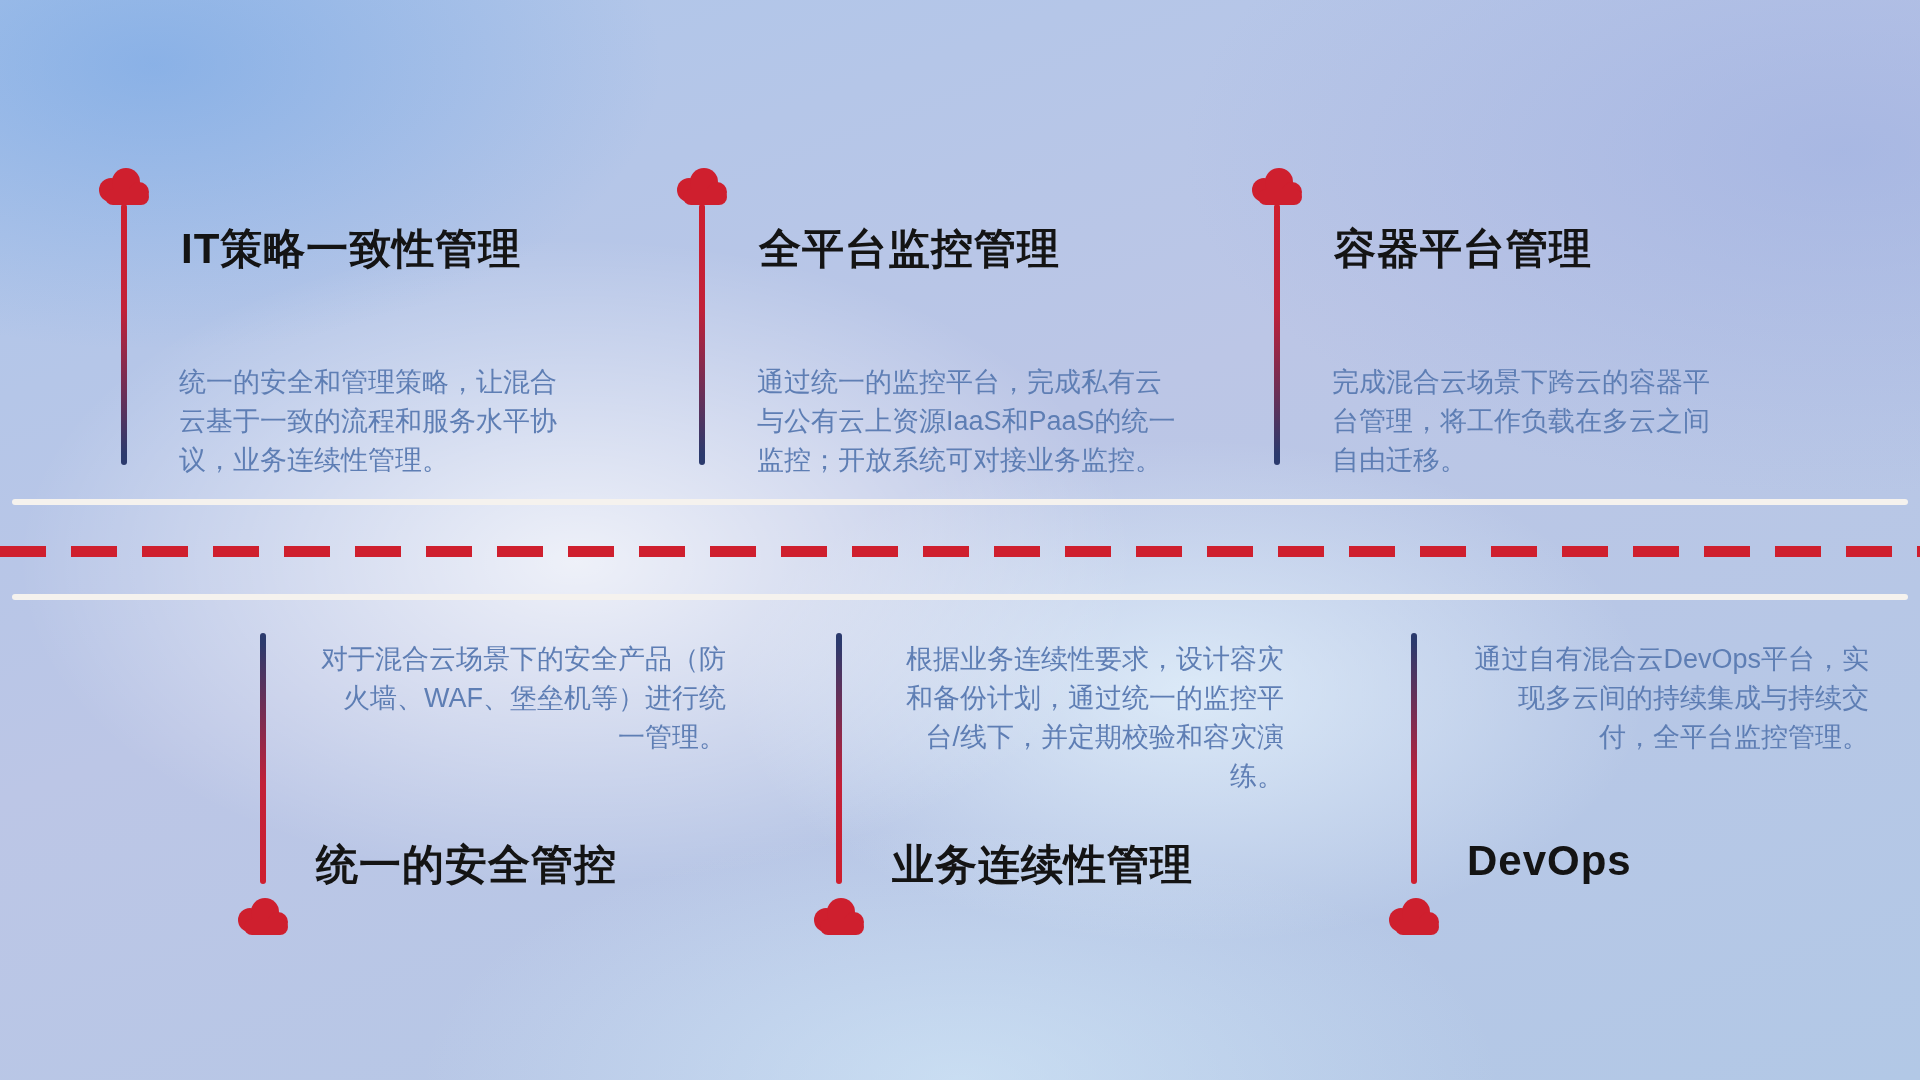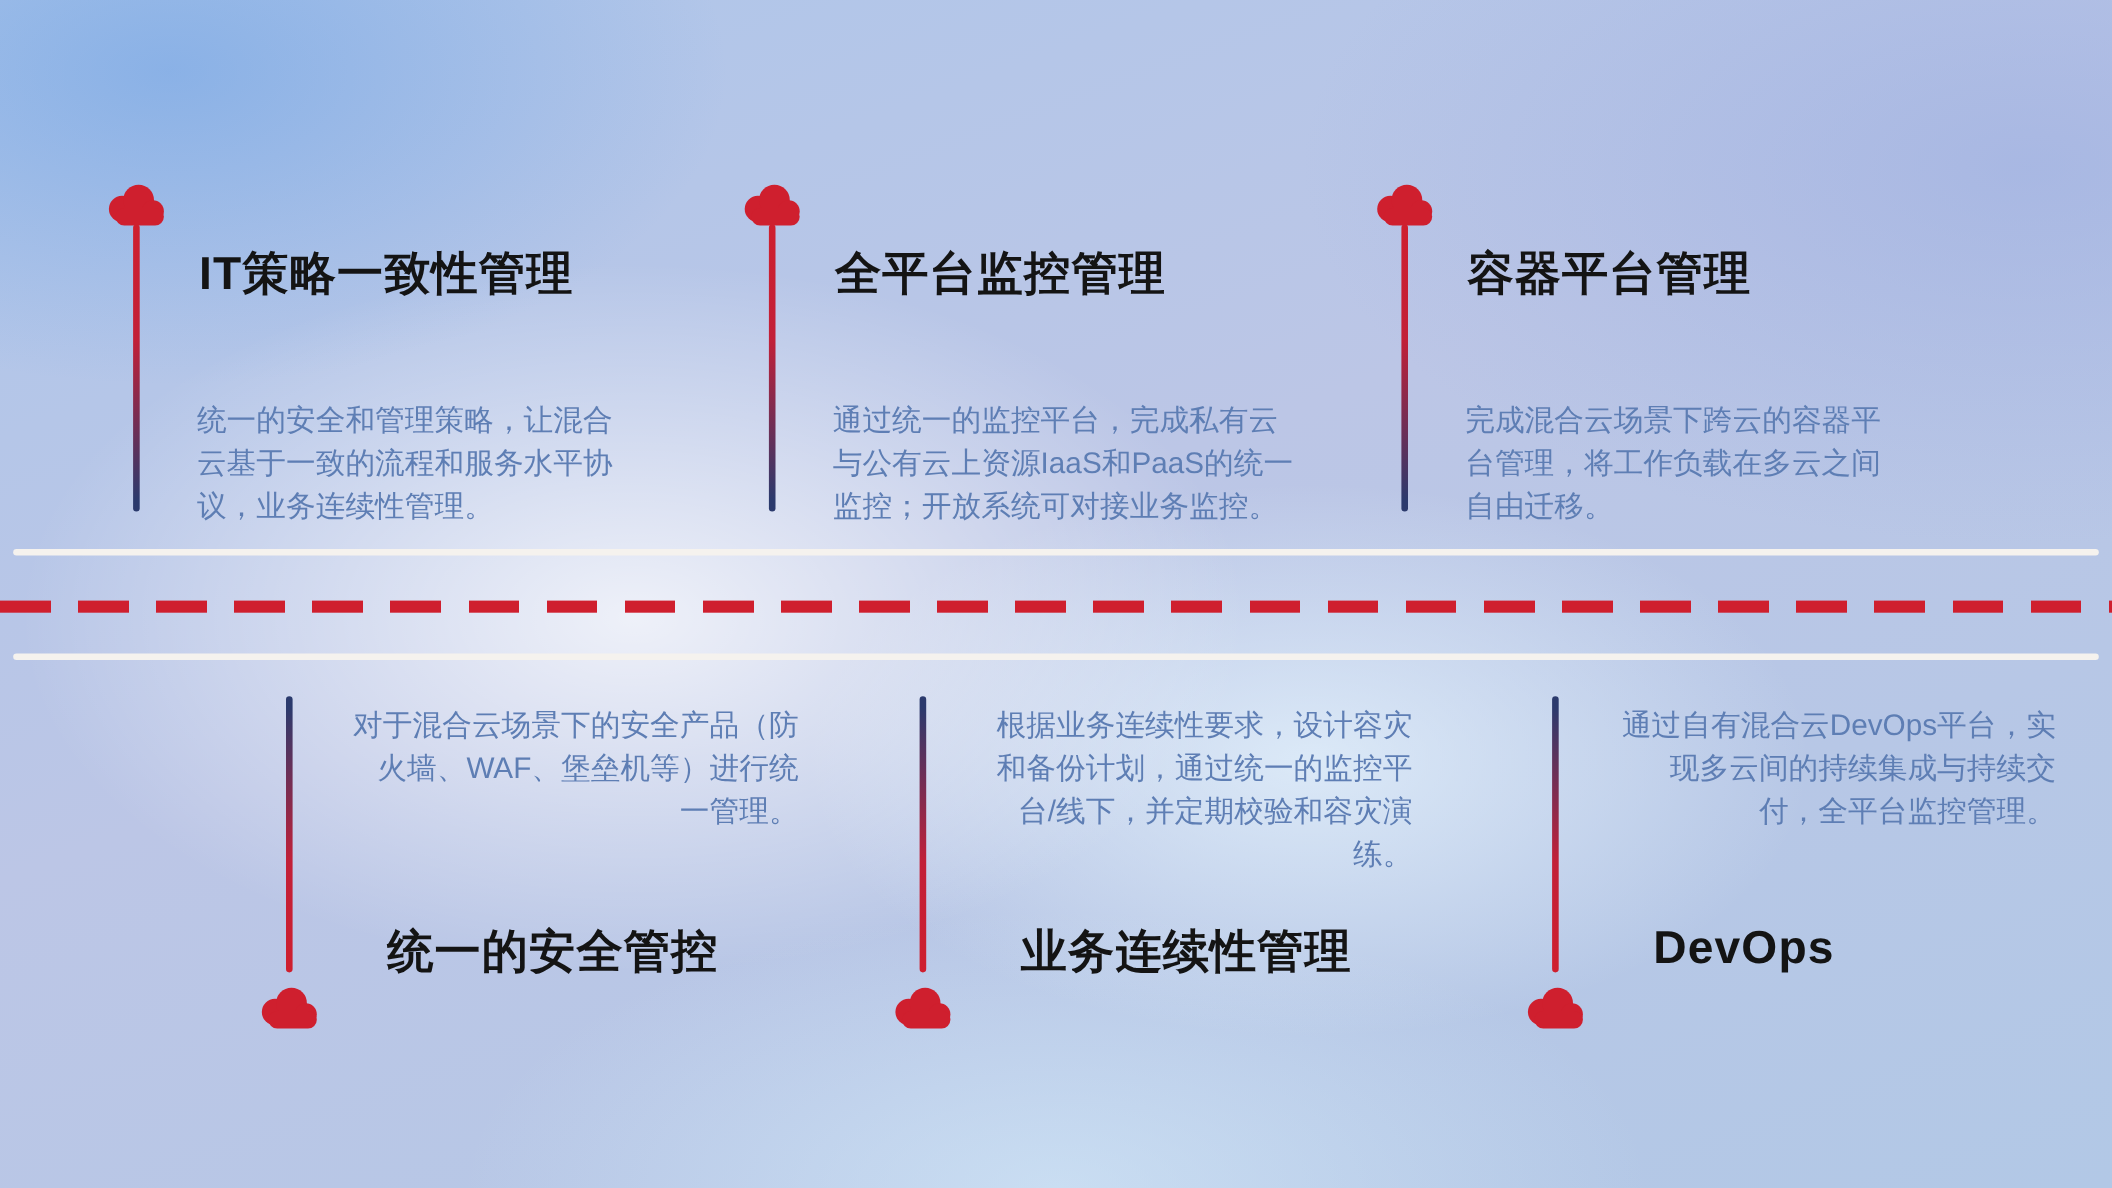--- a/index.html
+++ b/index.html
@@ -39,21 +39,21 @@
 
   .cloud{position:absolute;left:-31px;}
   .cloud.c-top{top:163px;}
   .cloud.c-bottom{top:893px;}
 
   .title{
     position:absolute;margin:0;color:#141414;font-size:42px;font-weight:bold;
     letter-spacing:1px;white-space:nowrap;
   }
   .t-top{left:57px;top:221px;}
-  .t-bottom{left:53px;top:837px;margin-left:36px;}
+  .t-bottom{left:53px;top:837px;}
 
   .desc{
     position:absolute;margin:0;color:#5e7eb4;font-size:27px;line-height:1.45;
   }
   .d-top{left:55px;top:363px;}
   .d-bottom{left:55px;top:640px;text-align:right;}
 </style>
 </head>
 <body>
 

